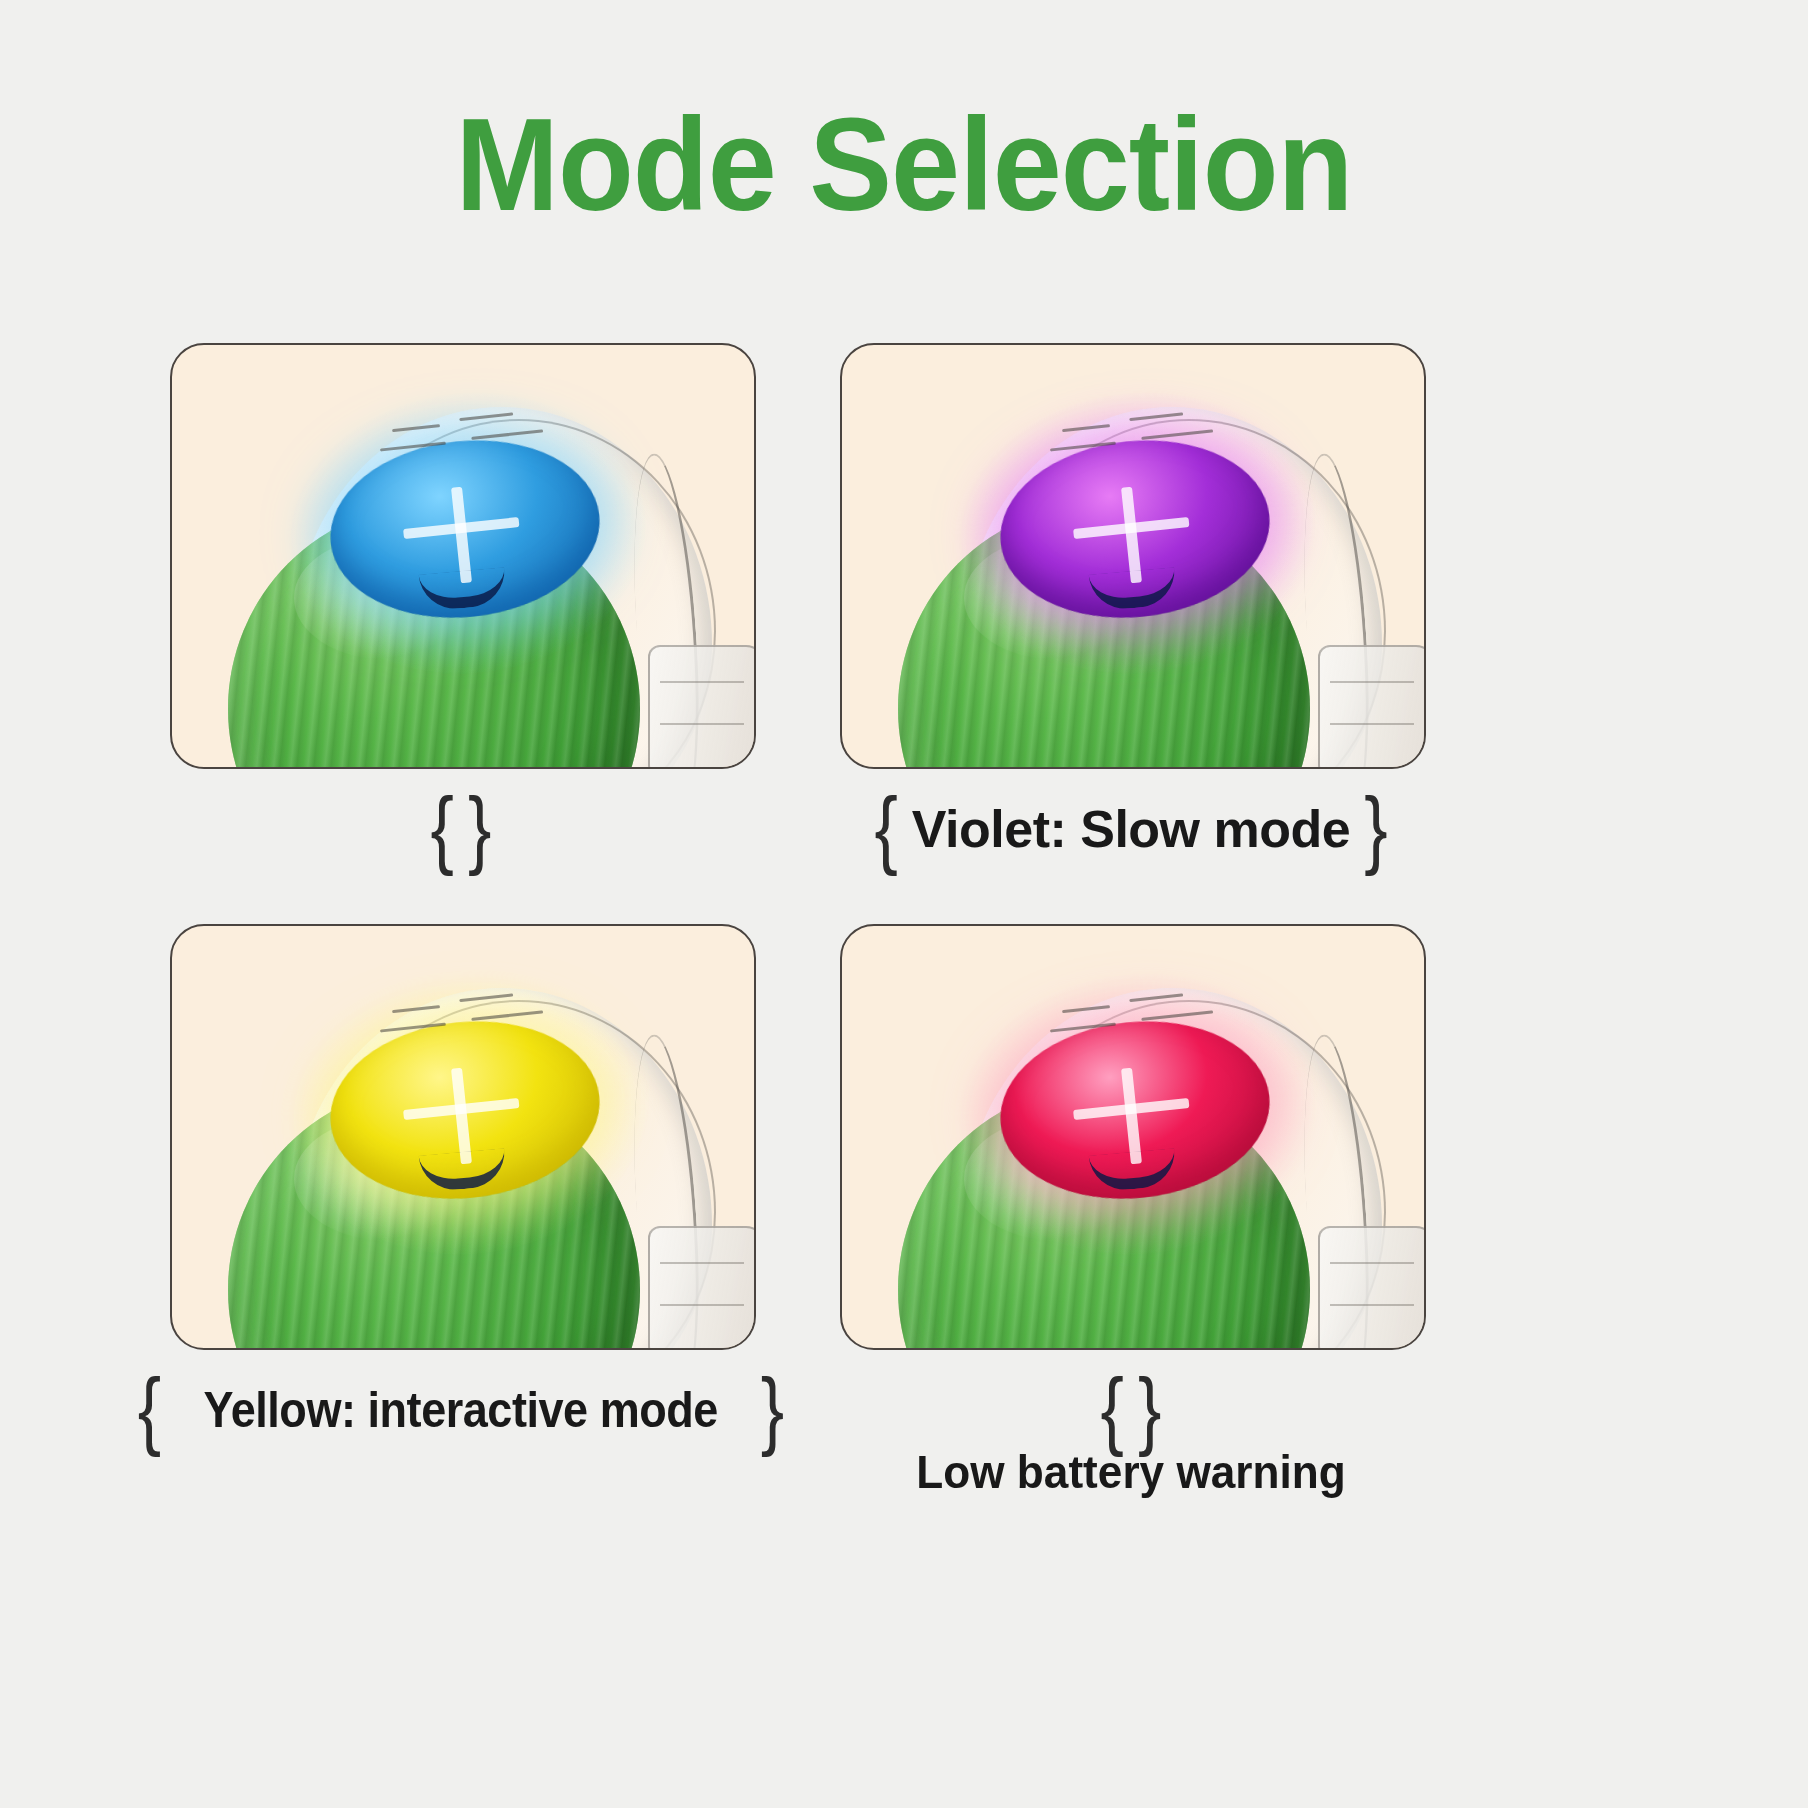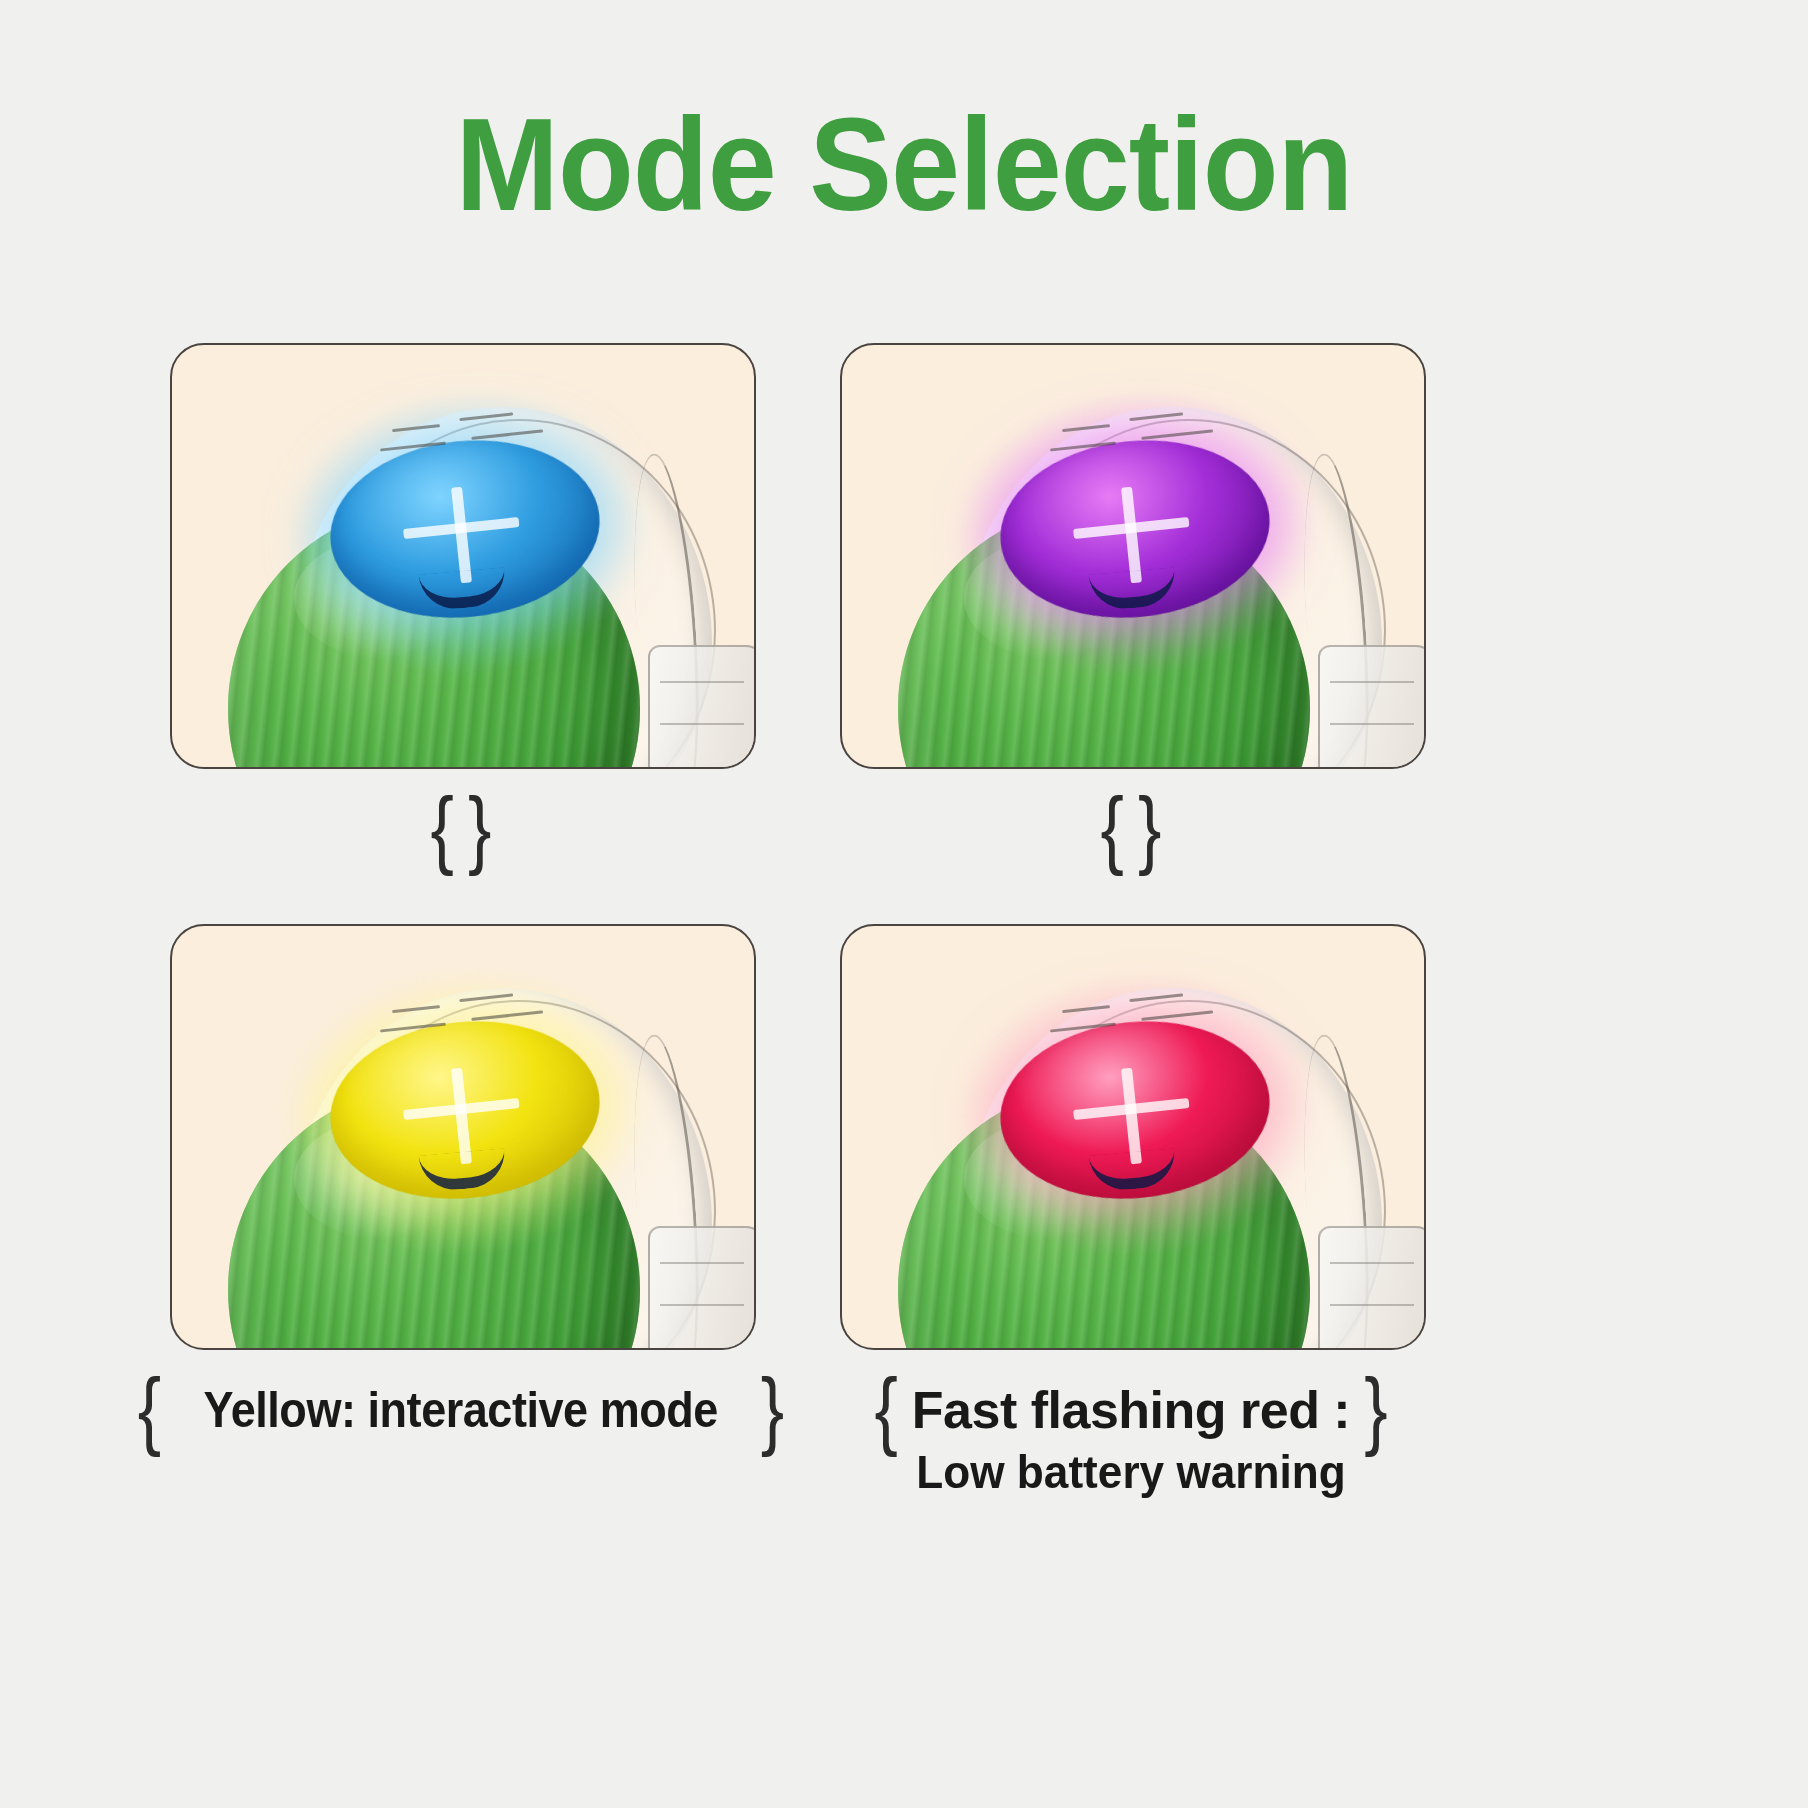--- a/index.html
+++ b/index.html
@@ -313,20 +313,21 @@
       </div>
       <div class="led-cross">
         <i class="v"></i>
           <i class="h"></i>
       </div>
       <div class="led-smile"></div>
     </div>
     <div class="caption">
       <div class="caption-line">
         <span class="brace">{</span>
+        <span class="caption-text">Violet: Slow mode</span>
         <span class="brace">}</span>
       </div>
     </div>
   </div>
 
   <div class="mode-card">
     <div class="card-photo">
       <div class="shell"></div>
       <div class="shell-seam"></div>
       <div class="shell-stub"></div>
@@ -376,20 +377,19 @@
       </div>
       <div class="led-cross">
         <i class="v"></i>
           <i class="h"></i>
       </div>
       <div class="led-smile"></div>
     </div>
     <div class="caption">
       <div class="caption-line">
         <span class="brace">{</span>
-        <span class="caption-text">Fast flashing red :</span>
         <span class="brace">}</span>
       </div>
       <div class="caption-sub">Low battery warning</div>
     </div>
   </div>
 
 </div>
 
 </body></html>

